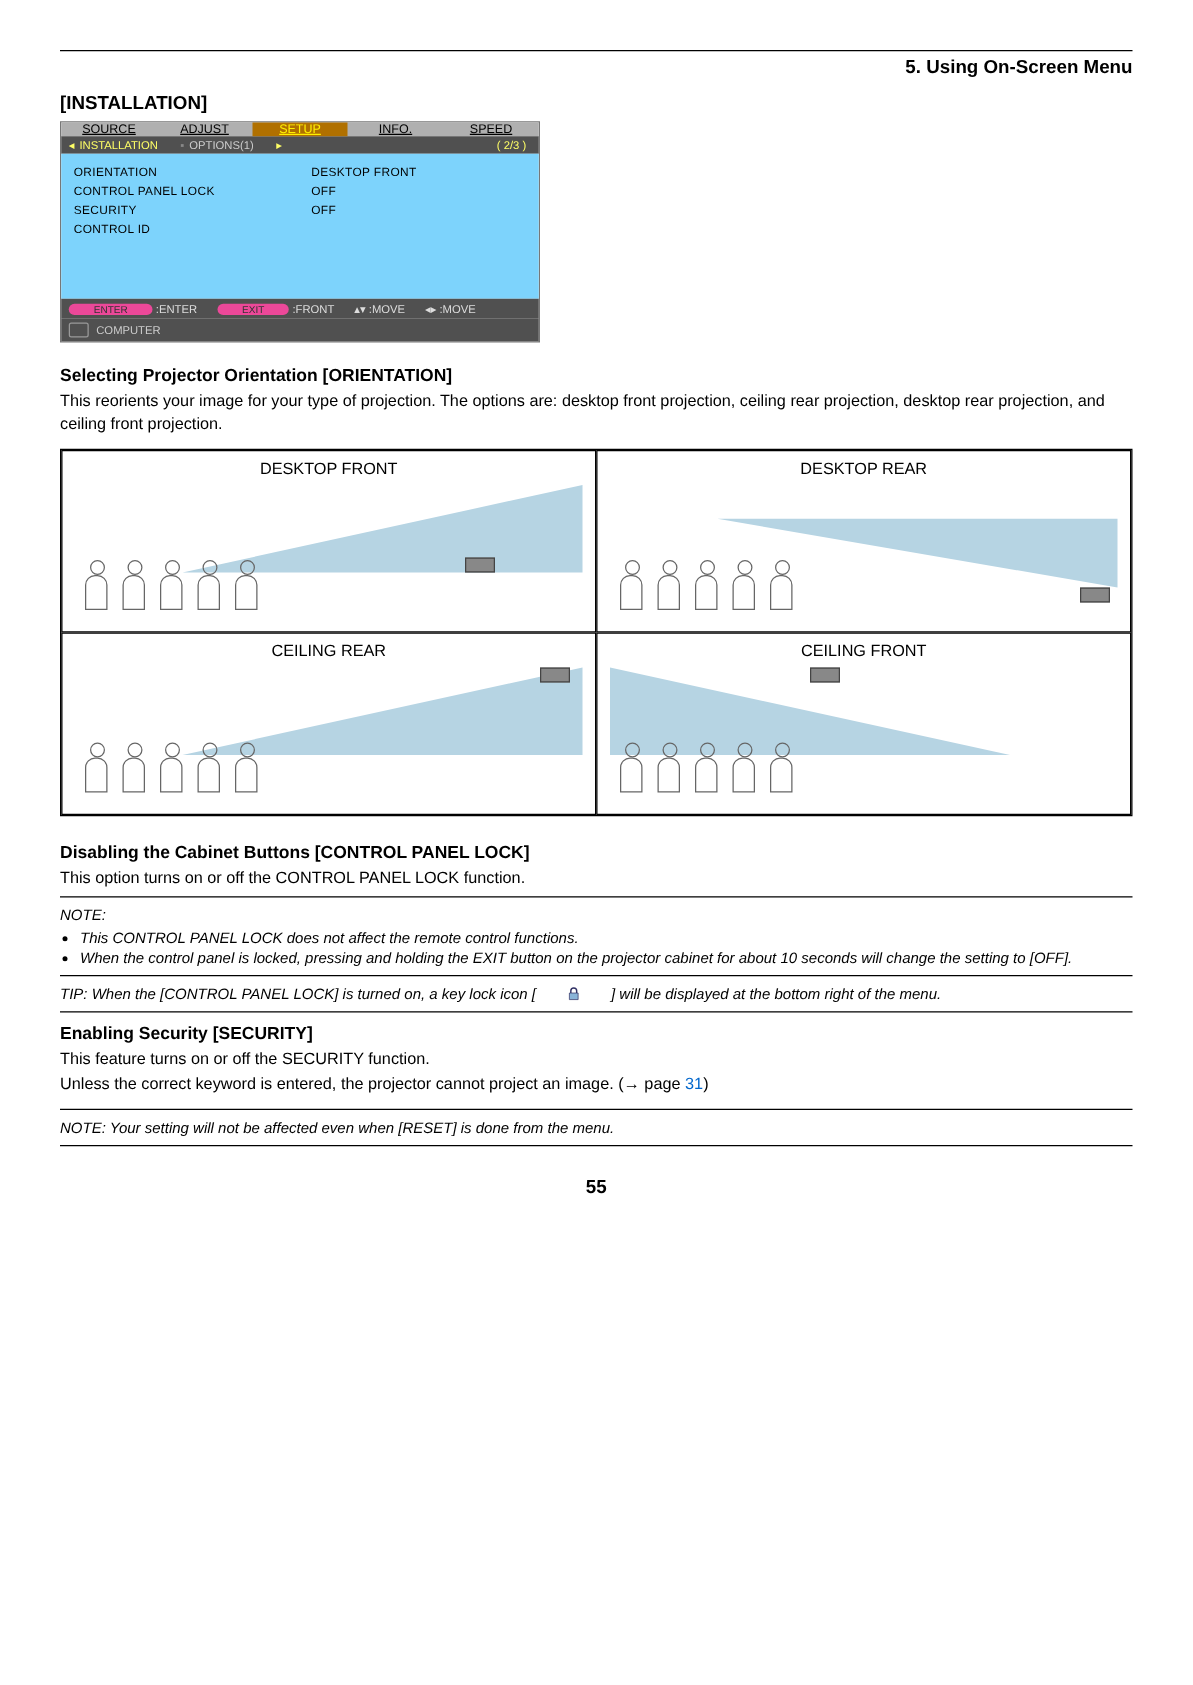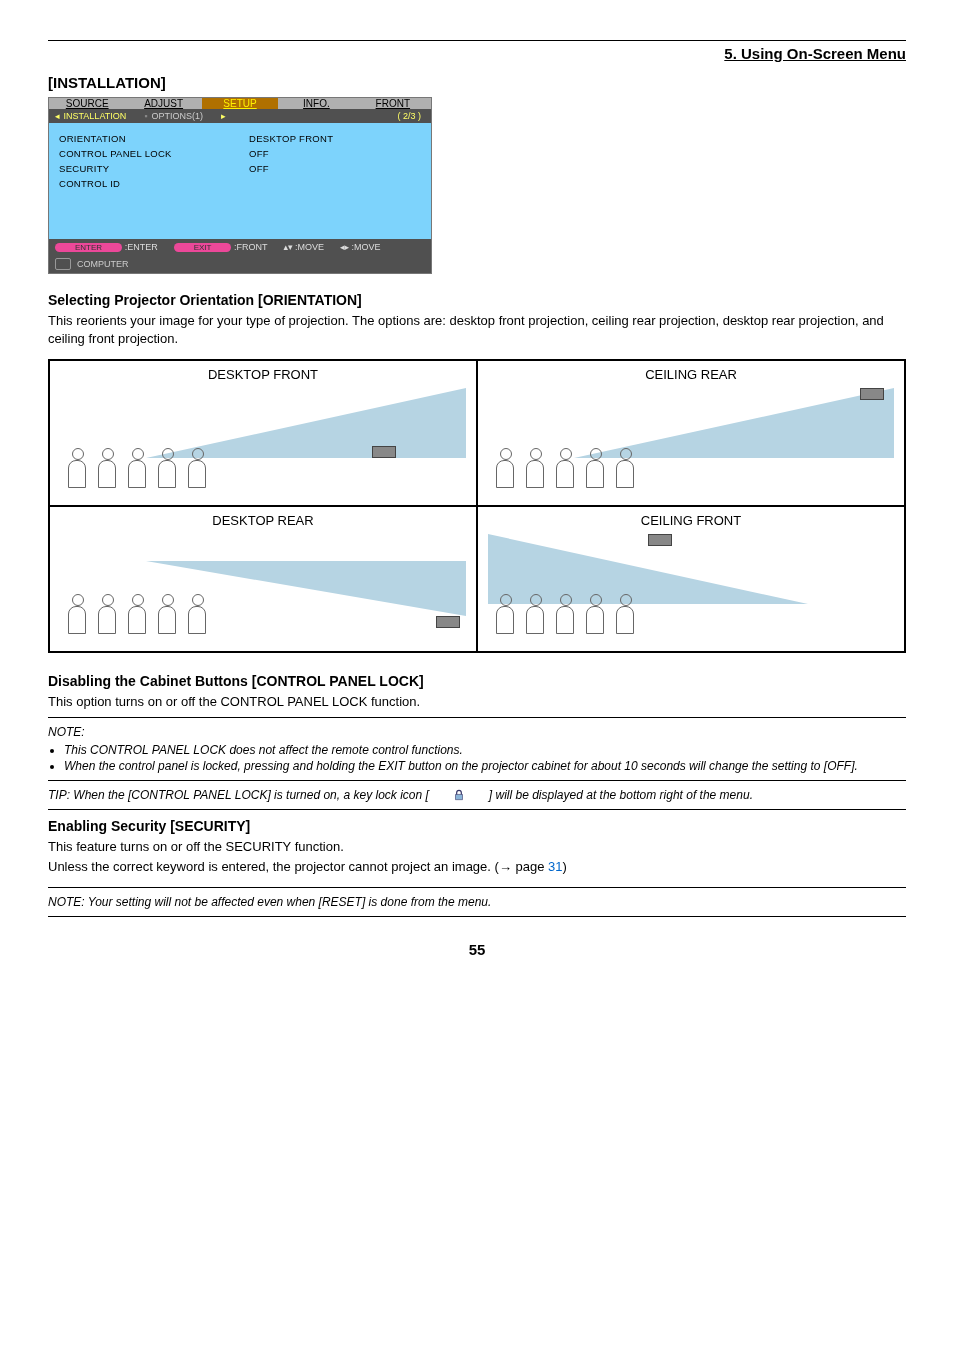--- a/index.html
+++ b/index.html
@@ -14,21 +14,20 @@
   }
   .header-line {
     border-top: 1px solid #000;
     margin-bottom: 4px;
   }
   .header-title {
     text-align: right;
     font-weight: bold;
     font-size: 15px;
     margin-bottom: 12px;
-    text-decoration: underline;
   }
   .section-head {
     font-weight: bold;
     font-size: 15px;
     margin: 10px 0 6px 0;
   }
   .menu-shot {
     width: 382px;
     border: 1px solid #777;
     font-family: Arial, sans-serif;
@@ -252,21 +251,21 @@
 <div class="header-title">5. Using On-Screen Menu</div>
 
 <div class="section-head">[INSTALLATION]</div>
 
 <div class="menu-shot">
   <div class="menu-tabs">
     <div class="menu-tab">SOURCE</div>
     <div class="menu-tab">ADJUST</div>
     <div class="menu-tab active">SETUP</div>
     <div class="menu-tab">INFO.</div>
-    <div class="menu-tab">FRONT</div>
+    <div class="menu-tab">SPEED</div>
   </div>
   <div class="menu-sub">
     <span style="color:#ffff66;margin-right:4px;">◂</span>
     <span class="selected">INSTALLATION</span>
     <span style="color:#888;margin-right:4px;">▪</span>
     <span class="opt">OPTIONS(1)</span>
     <span class="arrow">▸</span>
     <span class="pager">( <span>2/3</span> )</span>
   </div>
   <div class="menu-body">
@@ -311,38 +310,38 @@
       <div class="audience" style="left:6px;">
         <div class="person"></div>
         <div class="person"></div>
         <div class="person"></div>
         <div class="person"></div>
         <div class="person"></div>
       </div>
     </div>
   </div>
   <div class="orient-cell">
+    <div class="orient-label">DESKTOP REAR</div>
+    <div class="illus">
+      <div class="beam beam-br"></div>
+      <div class="proj desk-r" style="right:6px;bottom:6px;"></div>
+      <div class="audience" style="left:6px;">
+        <div class="person"></div>
+        <div class="person"></div>
+        <div class="person"></div>
+        <div class="person"></div>
+        <div class="person"></div>
+      </div>
+    </div>
+  </div>
+  <div class="orient-cell">
     <div class="orient-label">CEILING REAR</div>
     <div class="illus">
       <div class="beam beam-tr"></div>
       <div class="proj ceil-r"></div>
-      <div class="audience" style="left:6px;">
-        <div class="person"></div>
-        <div class="person"></div>
-        <div class="person"></div>
-        <div class="person"></div>
-        <div class="person"></div>
-      </div>
-    </div>
-  </div>
-  <div class="orient-cell">
-    <div class="orient-label">DESKTOP REAR</div>
-    <div class="illus">
-      <div class="beam beam-br"></div>
-      <div class="proj desk-r" style="right:6px;bottom:6px;"></div>
       <div class="audience" style="left:6px;">
         <div class="person"></div>
         <div class="person"></div>
         <div class="person"></div>
         <div class="person"></div>
         <div class="person"></div>
       </div>
     </div>
   </div>
   <div class="orient-cell">

